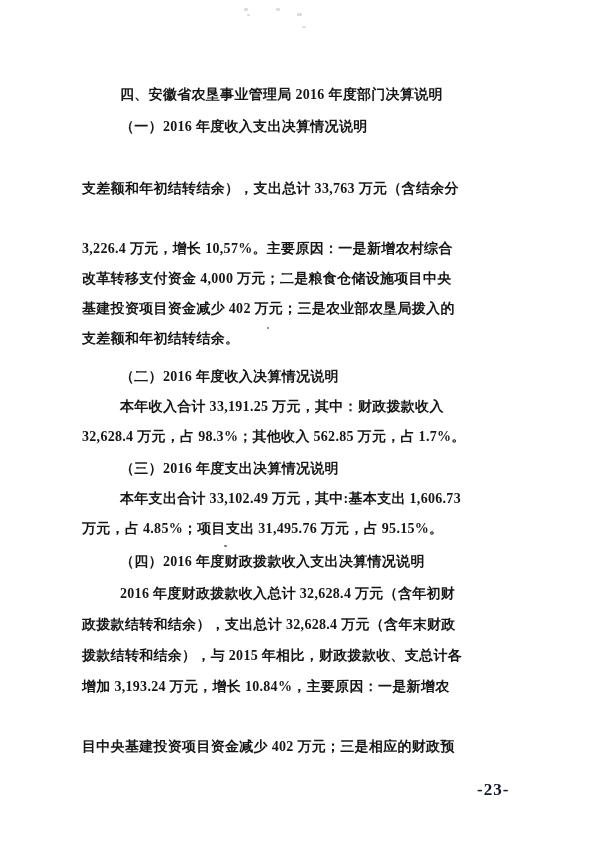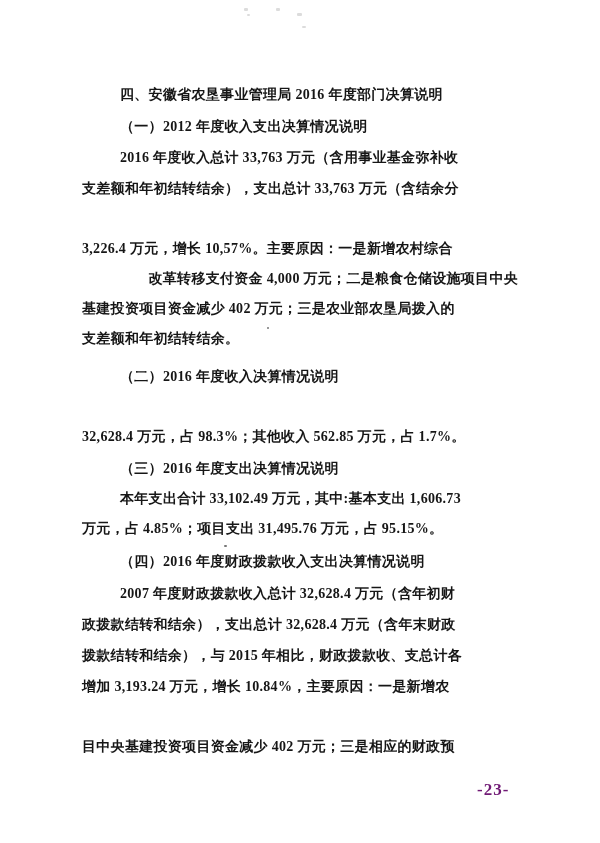--- a/index.html
+++ b/index.html
@@ -27,21 +27,21 @@
     letter-spacing:0.3px;
     text-align:left;
   }
   .ind{ padding-left:38px; }
   .pagenum{
     position:absolute;
     left:477px;
     top:780px;
     font-size:17px;
     font-weight:700;
-    color:#701a75;
+    color:#0f172a;
     letter-spacing:1px;
   }
   .speck{
     position:absolute;
     background:#9a9a9a;
     opacity:0.55;
     border-radius:1px;
   }
   .speck.faint{ opacity:0.35; }
   .speck.dark{ opacity:0.8; background:#555; }
@@ -53,34 +53,34 @@
 
   <div class="speck faint" style="left:244px;top:8px;width:4px;height:3px;"></div>
   <div class="speck faint" style="left:247px;top:14px;width:3px;height:2px;"></div>
   <div class="speck faint" style="left:276px;top:8px;width:4px;height:3px;"></div>
   <div class="speck faint" style="left:297px;top:13px;width:5px;height:3px;"></div>
   <div class="speck faint" style="left:302px;top:26px;width:4px;height:2px;"></div>
   <div class="speck dark" style="left:267px;top:327px;width:2px;height:2px;"></div>
   <div class="speck dark" style="left:224px;top:545px;width:3px;height:2px;"></div>
 
   <div class="tline ind" style="top:84px;">四、安徽省农垦事业管理局 2016 年度部门决算说明</div>
-  <div class="tline ind" style="top:116px;">（一）2012 年度收入支出决算情况说明</div>
-  <div class="tline ind" style="top:147px;">2016 年度收入总计 33,763 万元（含用事业基金弥补收</div>
+  <div class="tline ind" style="top:116px;">（一）2016 年度收入支出决算情况说明</div>
   <div class="tline" style="top:178px;">支差额和年初结转结余），支出总计 33,763 万元（含结余分</div>
   <div class="tline" style="top:238px;">3,226.4 万元，增长 10,57%。主要原因：一是新增农村综合</div>
-  <div class="tline" style="top:268px;text-align:right;">改革转移支付资金 4,000 万元；二是粮食仓储设施项目中央</div>
+  <div class="tline" style="top:268px;">改革转移支付资金 4,000 万元；二是粮食仓储设施项目中央</div>
   <div class="tline" style="top:298px;">基建投资项目资金减少 402 万元；三是农业部农垦局拨入的</div>
   <div class="tline" style="top:328px;">支差额和年初结转结余。</div>
   <div class="tline ind" style="top:366px;">（二）2016 年度收入决算情况说明</div>
+  <div class="tline ind" style="top:396px;">本年收入合计 33,191.25 万元，其中：财政拨款收入</div>
   <div class="tline" style="top:426px;">32,628.4 万元，占 98.3%；其他收入 562.85 万元，占 1.7%。</div>
   <div class="tline ind" style="top:458px;">（三）2016 年度支出决算情况说明</div>
   <div class="tline ind" style="top:488px;">本年支出合计 33,102.49 万元，其中:基本支出 1,606.73</div>
   <div class="tline" style="top:518px;">万元，占 4.85%；项目支出 31,495.76 万元，占 95.15%。</div>
   <div class="tline ind" style="top:551px;">（四）2016 年度财政拨款收入支出决算情况说明</div>
-  <div class="tline ind" style="top:583px;">2007 年度财政拨款收入总计 32,628.4 万元（含年初财</div>
+  <div class="tline ind" style="top:583px;">2016 年度财政拨款收入总计 32,628.4 万元（含年初财</div>
   <div class="tline" style="top:614px;">政拨款结转和结余），支出总计 32,628.4 万元（含年末财政</div>
   <div class="tline" style="top:645px;">拨款结转和结余），与 2015 年相比，财政拨款收、支总计各</div>
   <div class="tline" style="top:676px;">增加 3,193.24 万元，增长 10.84%，主要原因：一是新增农</div>
   <div class="tline" style="top:736px;">目中央基建投资项目资金减少 402 万元；三是相应的财政预</div>
 
   <div class="pagenum">-23-</div>
 
 </div>
 
 </body></html>

